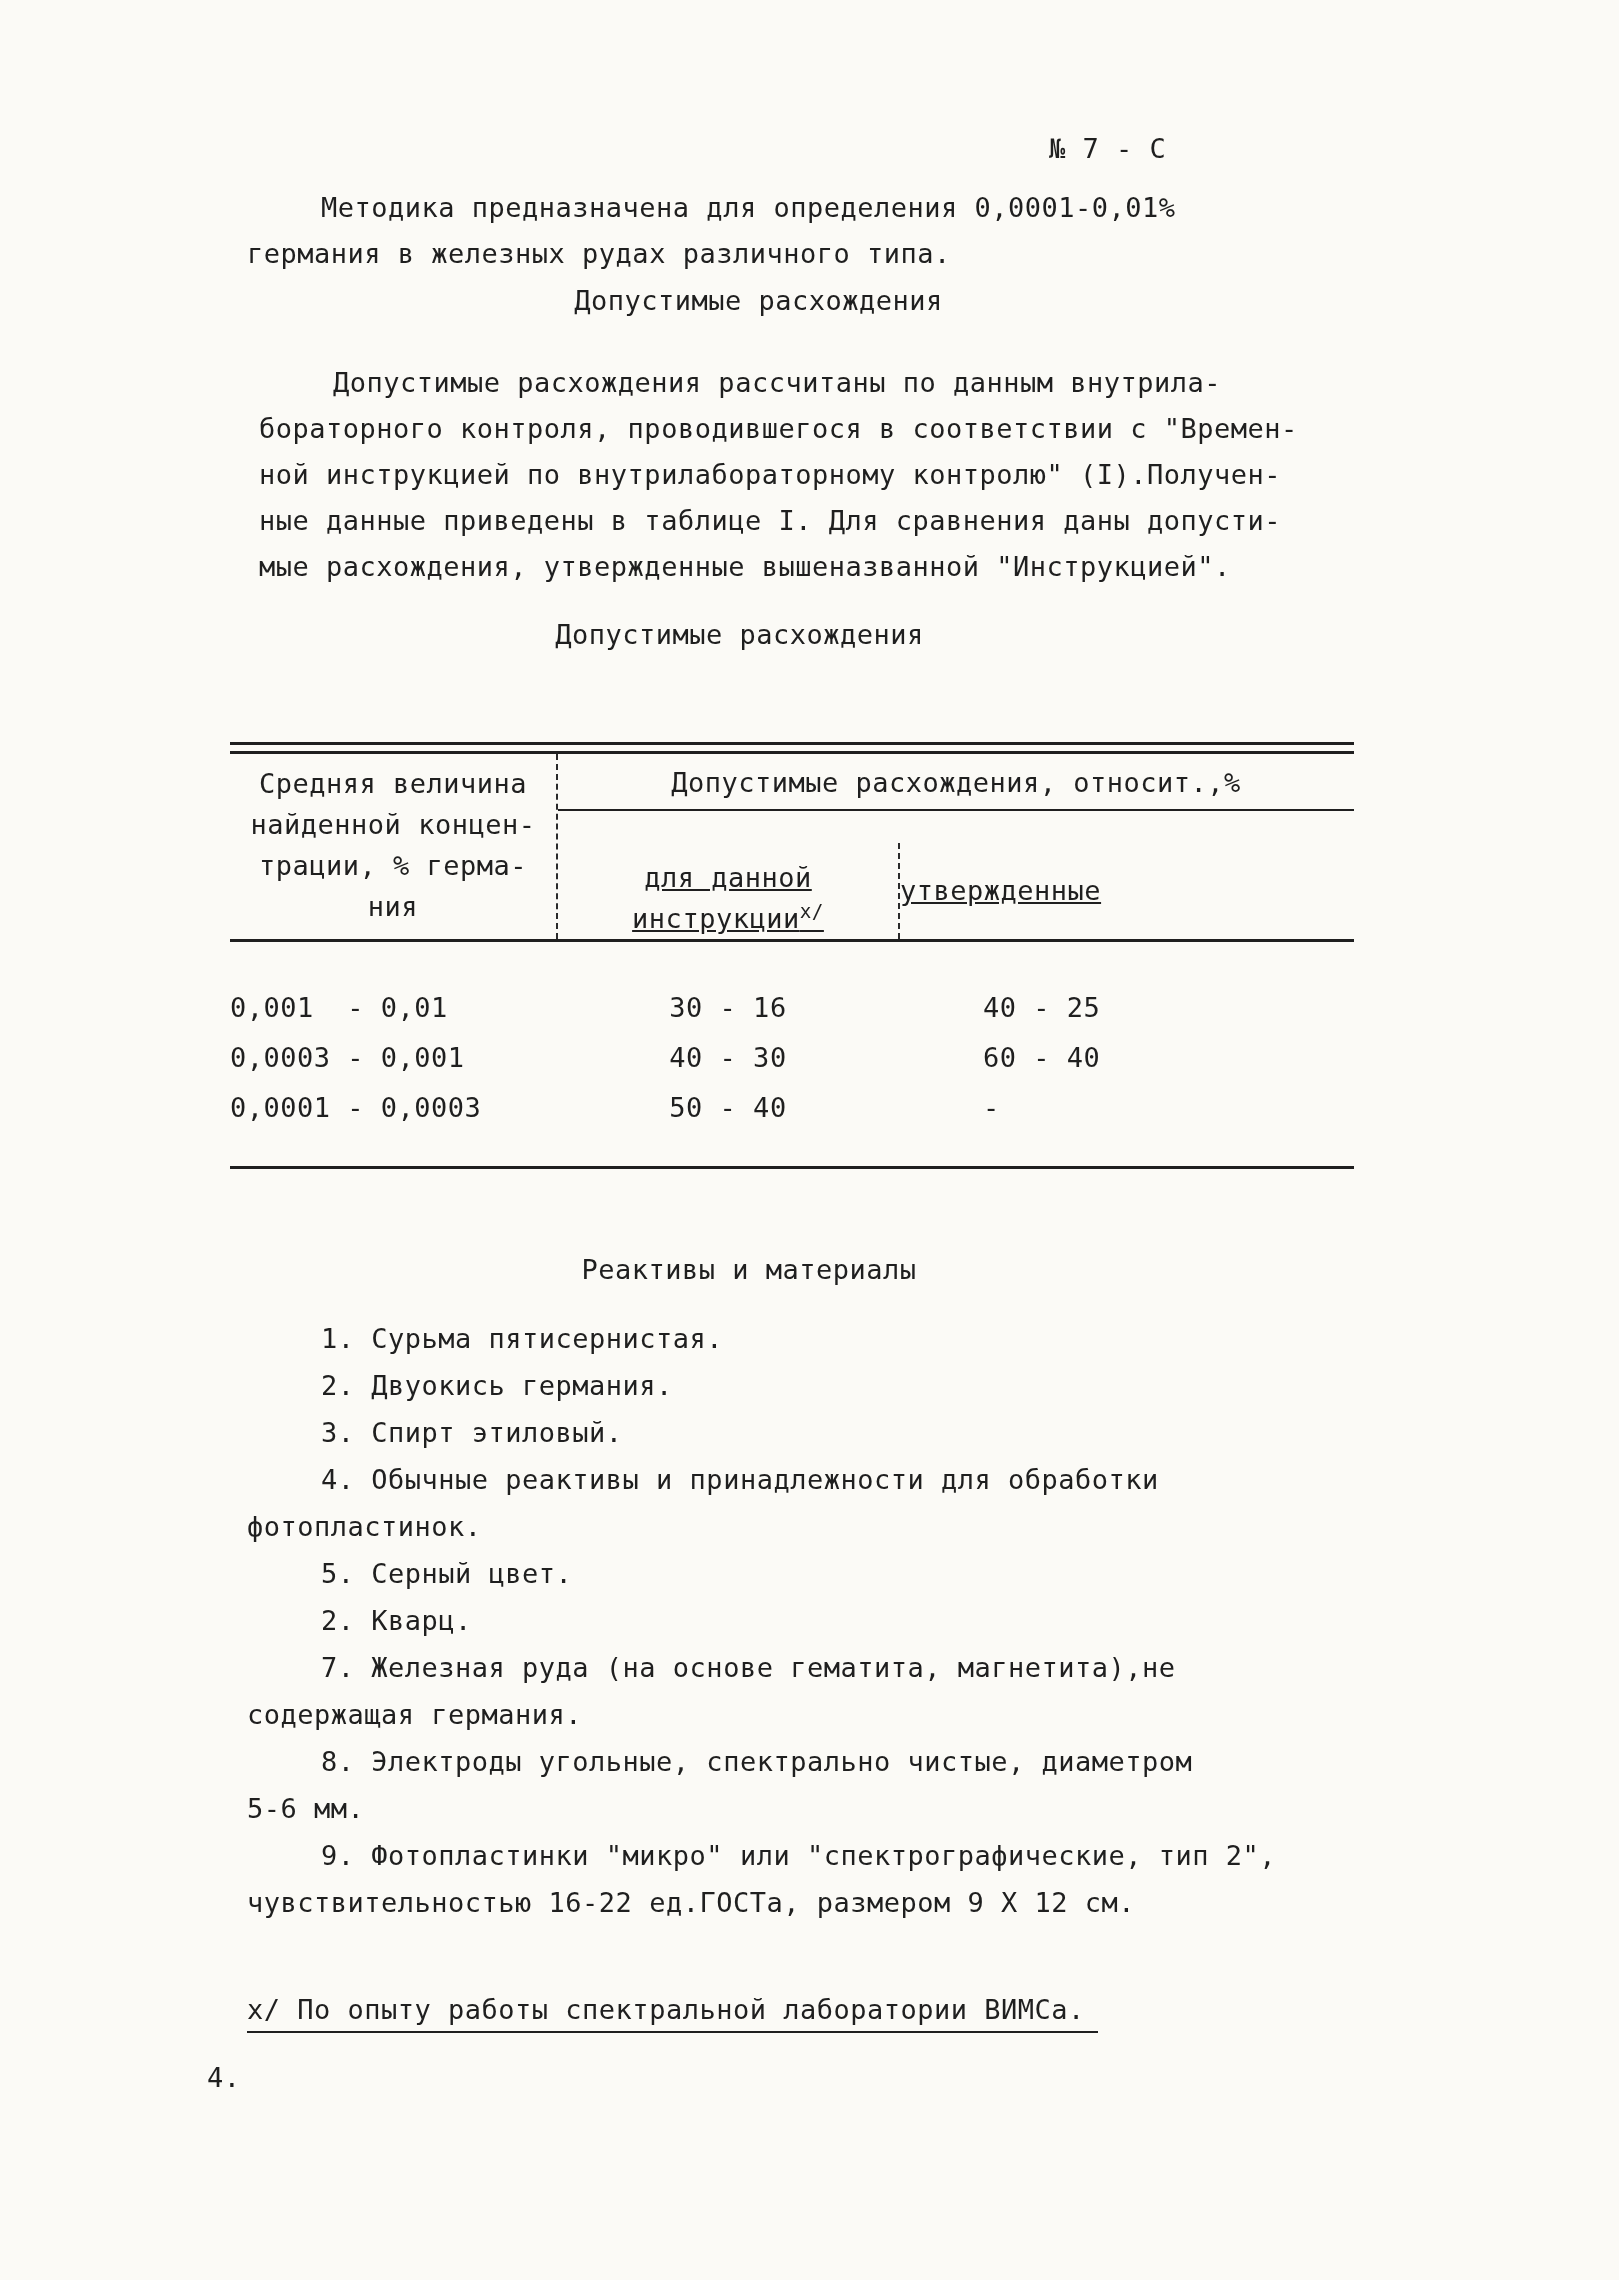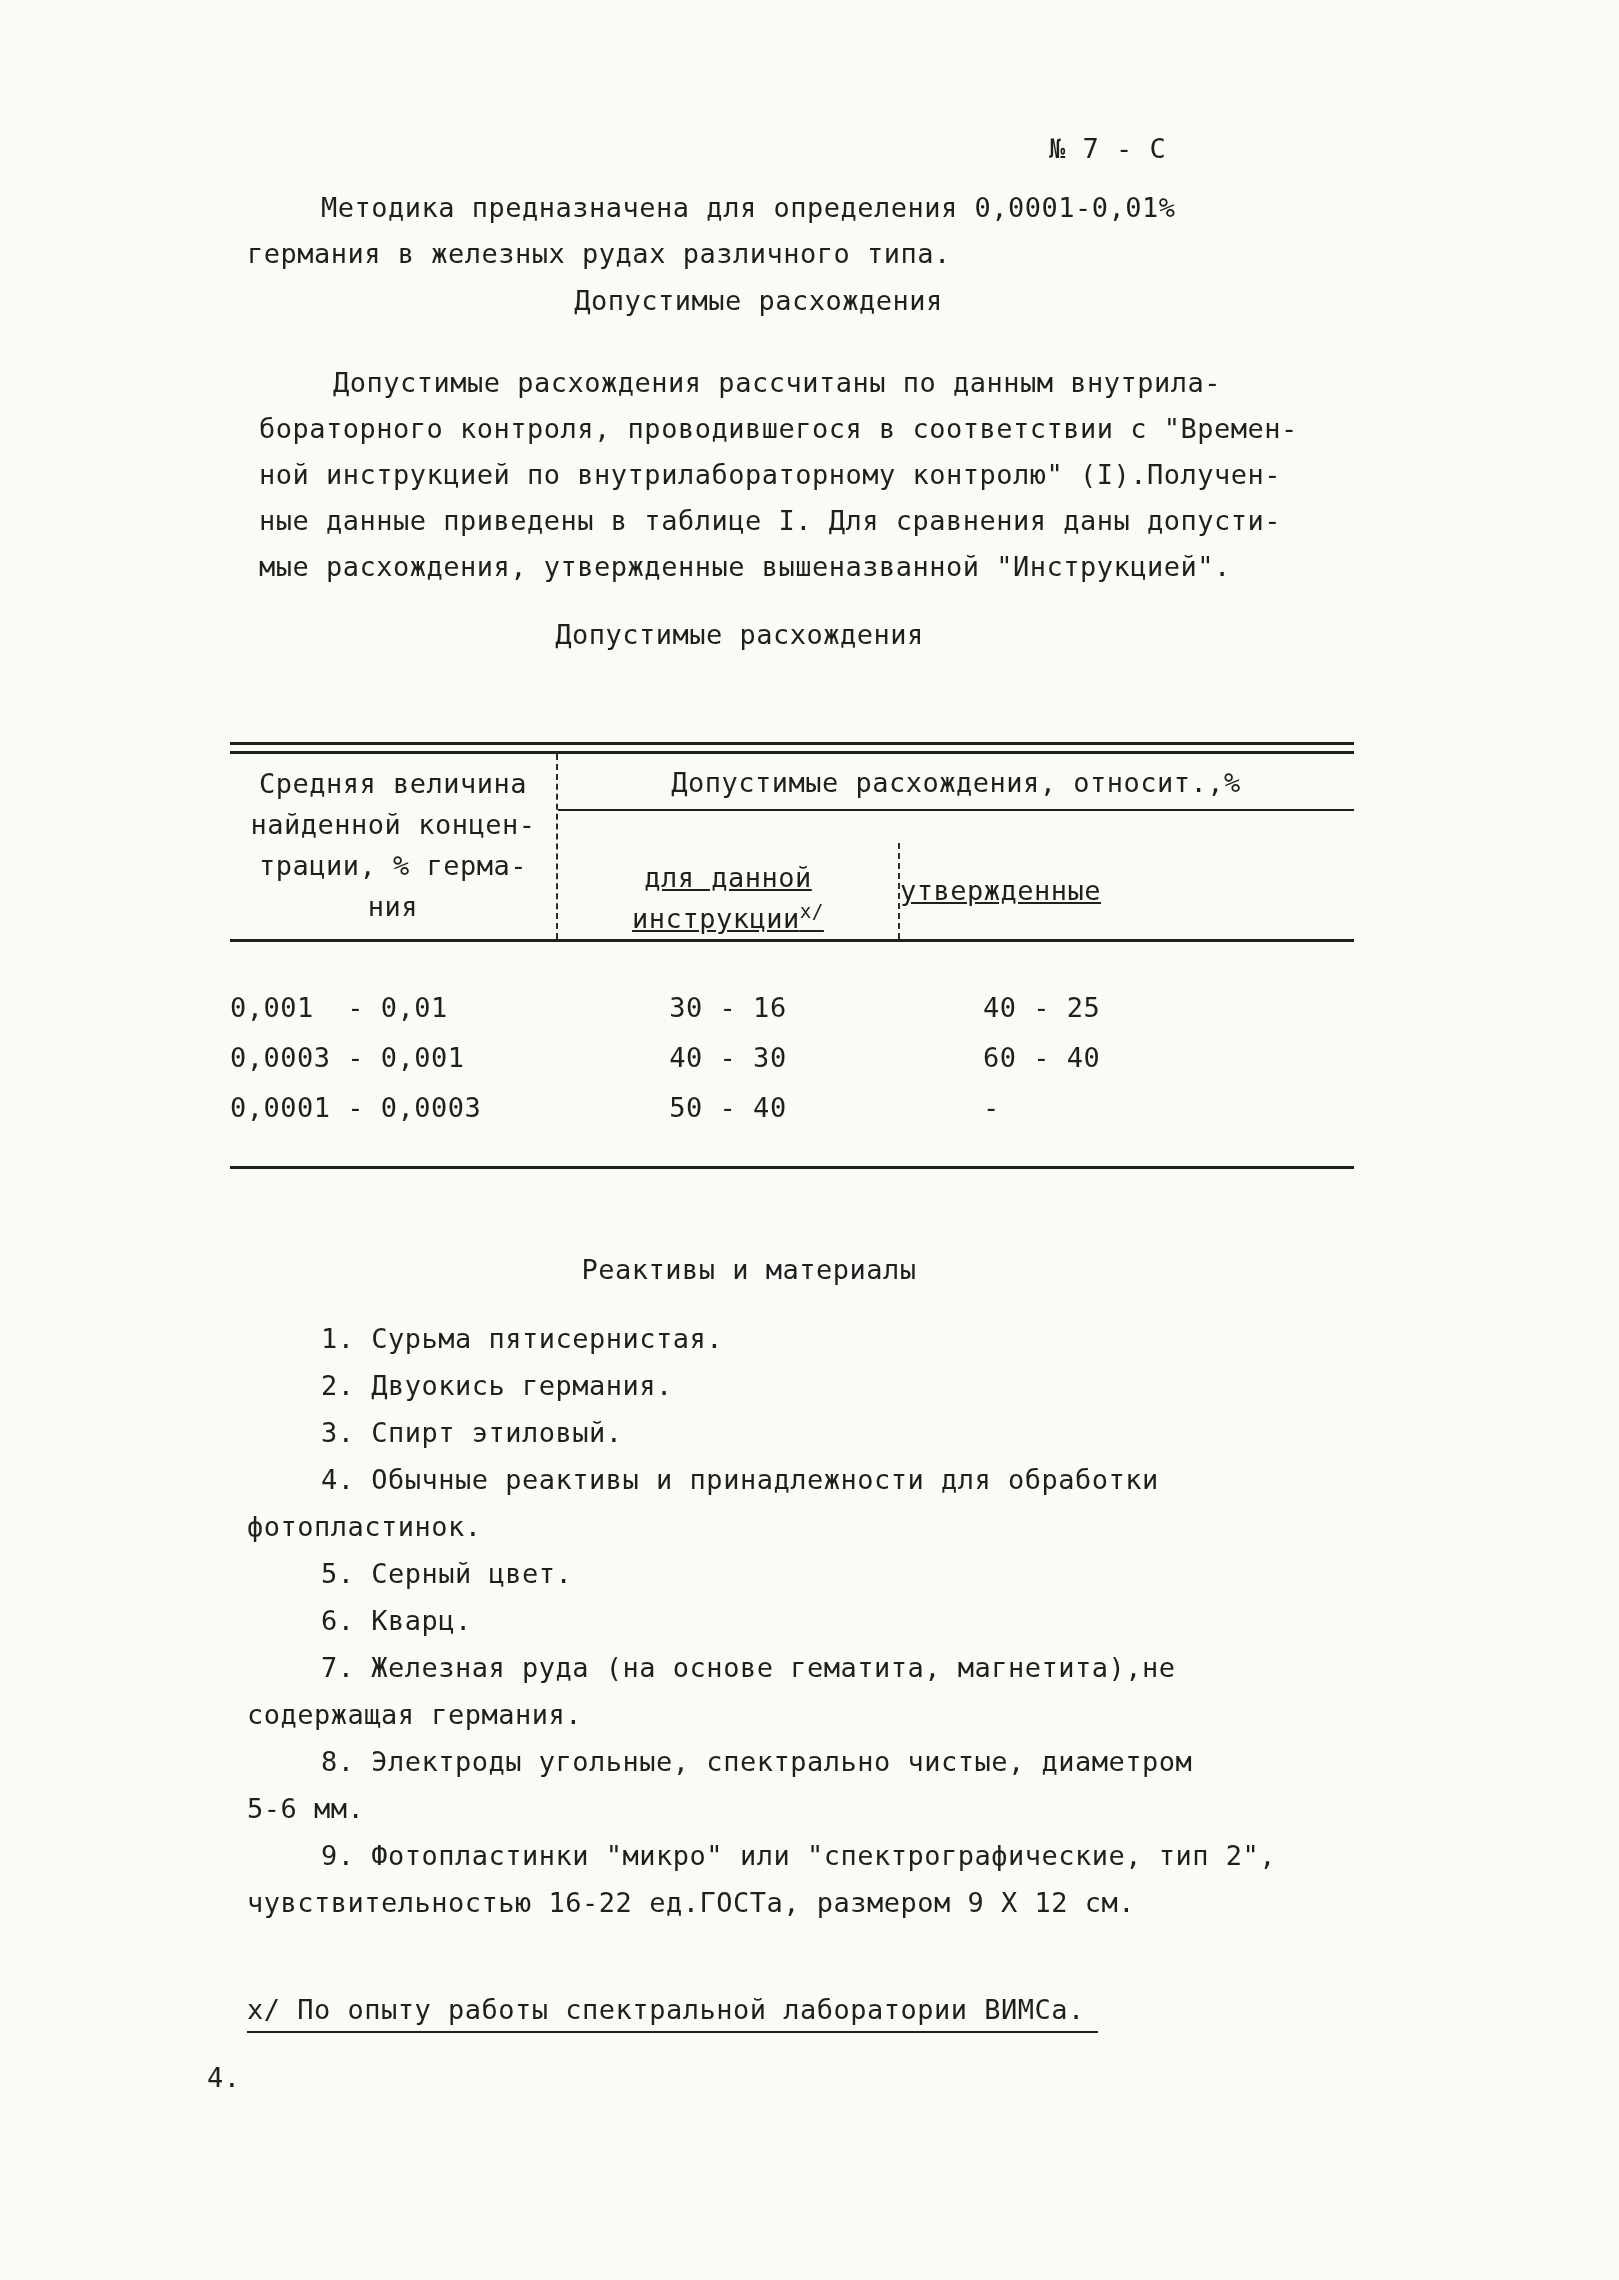--- a/index.html
+++ b/index.html
@@ -133,21 +133,21 @@
 
   <div class="heading2">Реактивы и материалы</div>
 
   <div class="list">
     <div class="line indent">1. Сурьма пятисернистая.</div>
     <div class="line indent">2. Двуокись германия.</div>
     <div class="line indent">3. Спирт этиловый.</div>
     <div class="line indent">4. Обычные реактивы и принадлежности для обработки</div>
     <div class="line">фотопластинок.</div>
     <div class="line indent">5. Серный цвет.</div>
-    <div class="line indent">6. Кварц.</div>
+    <div class="line indent">2. Кварц.</div>
     <div class="line indent">7. Железная руда (на основе гематита, магнетита),не</div>
     <div class="line">содержащая германия.</div>
     <div class="line indent">8. Электроды угольные, спектрально чистые, диаметром</div>
     <div class="line">5-6 мм.</div>
     <div class="line indent">9. Фотопластинки "микро" или "спектрографические, тип 2",</div>
     <div class="line">чувствительностью 16-22 ед.ГОСТа, размером 9 Х 12 см.</div>
   </div>
 
   <div class="footnote">
     <span>х/ По опыту работы спектральной лаборатории ВИМСа.</span>

